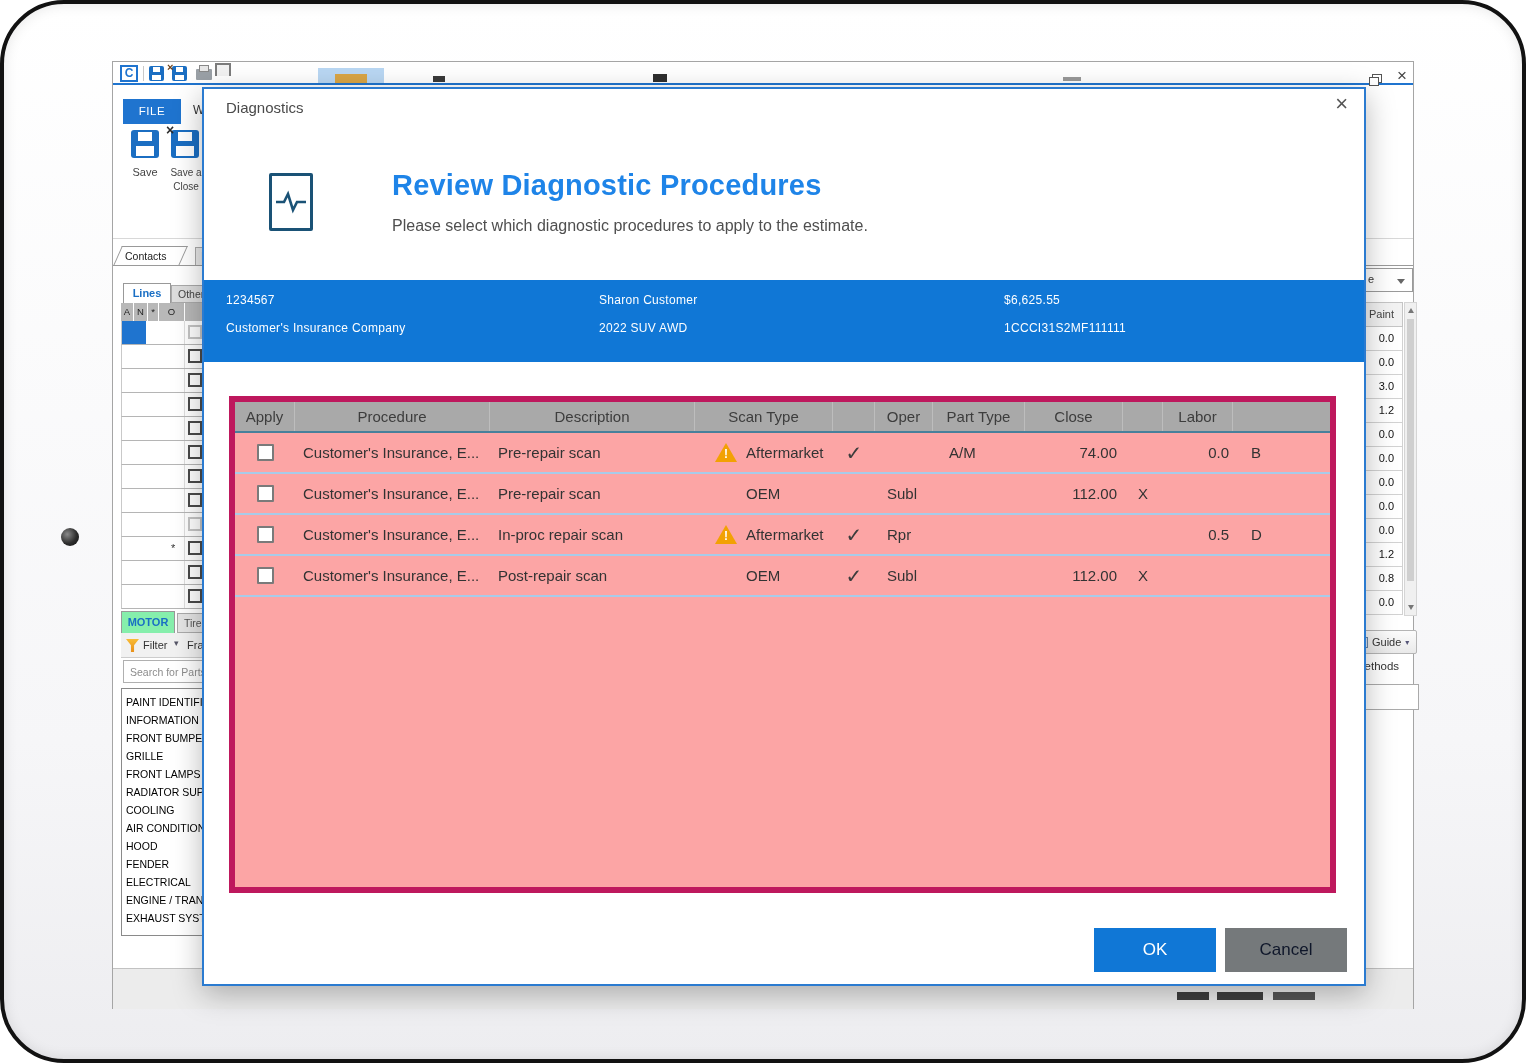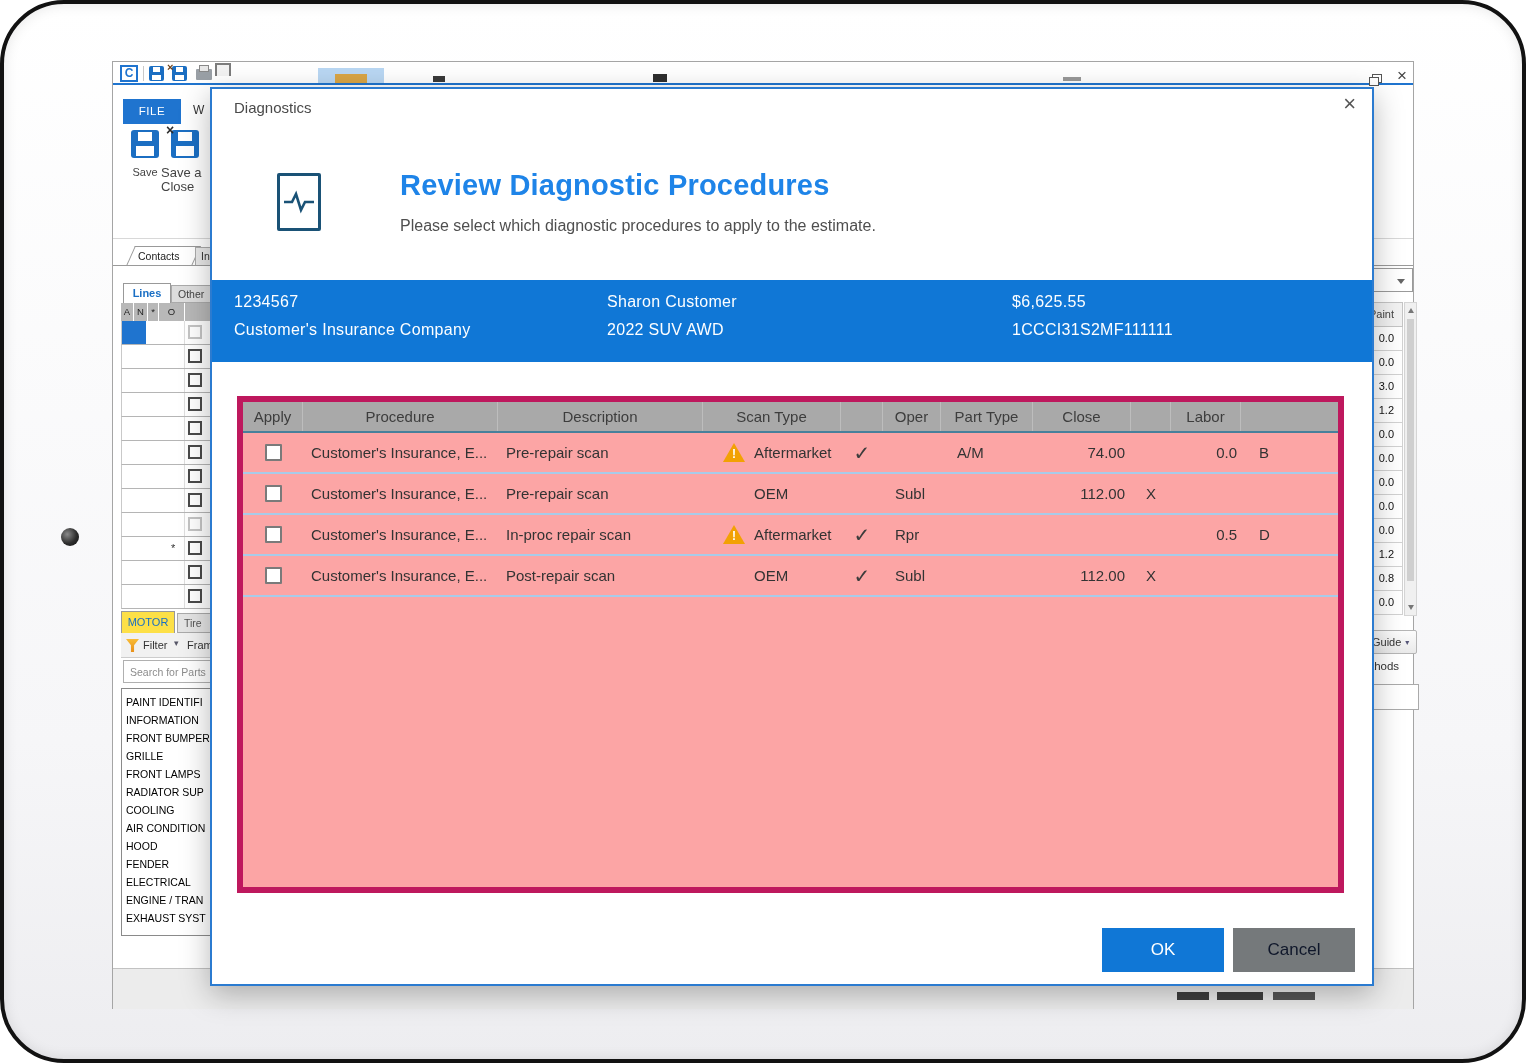--- a/index.html
+++ b/index.html
@@ -37,23 +37,23 @@
   .filetab{left:10px;top:37px;width:58px;height:25px;background:#1f74cf;color:#fff;
     font-size:11.5px;letter-spacing:.5px;text-align:center;line-height:25px}
   .wtab{left:80px;top:41px;font-size:12px;color:#333}
   .rb-save{left:18px;top:68px;width:28px;height:28px;border-radius:3px}
   .fl-l::before{content:"";position:absolute;left:7px;top:2px;right:7px;height:9px;background:#fff}
   .fl-l::after{content:"";position:absolute;left:5px;bottom:2px;right:5px;height:10px;background:#fff}
   .fl-l{background:#1b6ec2}
   .rb-save-lbl{left:8px;top:104px;width:48px;text-align:center;font-size:11px;color:#444}
   .rb-sc{left:58px;top:68px;width:28px;height:28px;border-radius:3px}
   .rb-sc-x{left:53px;top:60px;font-size:14px;font-weight:900;color:#2b2b2b}
-  .rb-sc-lbl{left:48px;top:104px;width:50px;font-size:13px;color:#444;line-height:14px}
+  .rb-sc-lbl{left:48px;top:104px;width:50px;text-align:center;font-size:10px;color:#444;line-height:14px}
   .ribline{left:0;top:176px;width:100%;height:1px;background:#d8d8d8}
-  .tabtrap{left:13px;top:184px;width:66px;height:20px}
+  .tabtrap{left:0;top:184px;width:66px;height:20px}
   .tabtrap::before{content:"";position:absolute;inset:0;background:#fff;border:1px solid #999;
     border-bottom:none;transform:skewX(-24deg);transform-origin:bottom left}
   .tabtrap span{position:relative;display:block;font-size:10.5px;color:#222;line-height:20px;padding-left:12px}
   .tabtrap2{left:82px;top:185px;width:22px;height:19px;background:#e8e8e8;border:1px solid #aaa;
     font-size:10.5px;color:#333;line-height:17px;padding-left:5px;overflow:hidden}
   .tabline{left:0;top:203px;right:0;height:1px;background:#9a9a9a}
   .linestab{left:10px;top:221px;width:48px;height:20px;background:#fff;border:1px solid #999;border-bottom:none;
     color:#1a6fc4;font-weight:bold;font-size:11px;text-align:center;line-height:19px}
   .othertab{left:58px;top:223px;width:44px;height:18px;background:#ddd;border:1px solid #aaa;
     color:#444;font-size:10.5px;line-height:16px;padding-left:6px}
@@ -61,22 +61,22 @@
   .ghc{font-size:9.5px;color:#222;text-align:center;line-height:18px;border-right:1px solid #fff}
   .ghead .k0{width:13px}.ghead .k1{width:14px}.ghead .k2{width:11px}.ghead .k3{width:26px}
   .gbody{left:8px;top:259px;width:100px}
   .grow{position:relative;height:24px;background:#fff;border-bottom:1px solid #b5b5b5;border-left:1px solid #c9c9c9}
   .grow::before{content:"";position:absolute;left:62px;top:0;bottom:0;width:1px;background:#dedede}
   .gsel{position:absolute;left:0;top:0;width:24px;height:100%}
   .gsel.on{background:#1f74cf}
   .gstar{position:absolute;left:49px;top:5px;font-size:11px;color:#333}
   .gcb{position:absolute;left:66px;top:4px;width:14px;height:14px;border:2px solid #4a4a4a;background:#fff}
   .gcb.muted{border-color:#c4c4c4}
-  .motortab{left:8px;top:549px;width:54px;height:39px;background:#fde047;border:1px solid #999;border-bottom:none;
-    color:#1a6fc4;font-weight:normal;font-size:11px;text-align:center;line-height:21px}
+  .motortab{left:8px;top:549px;width:54px;height:39px;background:#86efac;border:1px solid #999;border-bottom:none;
+    color:#1a6fc4;font-weight:bold;font-size:11px;text-align:center;line-height:21px}
   .tiretab{left:64px;top:551px;width:36px;height:20px;background:#e4e4e4;border:1px solid #aaa;
     color:#555;font-size:10.5px;line-height:18px;padding-left:6px}
   .filterbar{left:8px;top:571px;width:96px;height:25px;background:#f1f1f1;border-bottom:1px solid #ccc}
   .funnel{left:13px;top:577px;width:13px;height:13px;background:linear-gradient(#f8bc36,#e8901a);
     clip-path:polygon(0 0,100% 0,62% 48%,62% 100%,38% 100%,38% 48%)}
   .filterlbl{left:30px;top:577px;font-size:11px;color:#333}
   .filtercaret{left:61px;top:576px;font-size:9px;color:#556}
   .framelbl{left:74px;top:577px;font-size:11px;color:#333;white-space:nowrap}
   .search{left:10px;top:598px;width:94px;height:23px;border:1px solid #b0b0b0;background:#fff;
     font-size:10.5px;color:#555;padding-left:6px;font-family:inherit}
@@ -104,31 +104,31 @@
     border-left:3px solid transparent;border-right:3px solid transparent;border-top:5px solid #777}
   .pthumb{position:absolute;left:2px;top:16px;width:7px;height:262px;background:#cfcfcf}
   .guidebtn{left:1238px;top:568px;width:66px;height:24px;background:linear-gradient(#fcfcfc,#e9e9e9);
     border:1px solid #b5b5b5;border-radius:2px;display:flex;align-items:center;gap:4px;padding:0 5px}
   .bookicon{width:11px;height:11px;background:#dce6f2;border:1px solid #6b87a8;flex:none}
   .guidelbl{font-size:11px;color:#333}
   .guidecaret{font-size:8px;color:#557}
   .methods{left:1242px;top:598px;font-size:11.5px;color:#333;white-space:nowrap}
   .whitebox{left:1238px;top:622px;width:68px;height:26px;background:#fff;border:1px solid #aaa}
   
-  .dialog{left:206px;top:83px;width:1164px;height:899px;background:#fff;border:2px solid #2b7bd0;
+  .dialog{left:198px;top:83px;width:1164px;height:899px;background:#fff;border:2px solid #2b7bd0;
     box-shadow:0 8px 28px rgba(0,0,0,.28);z-index:5}
   .dlg-title{left:22px;top:10px;font-size:15px;color:#4a4a4a}
   .dlg-close{right:16px;top:2px;font-size:22px;color:#555;line-height:26px}
   .icon-box{left:65px;top:84px;width:44px;height:58px;border:3px solid #1a5276;border-radius:2px;
     display:flex;align-items:center;justify-content:center}
   .dlg-h1{left:188px;top:80px;font-size:29px;font-weight:bold;color:#1e84e8;letter-spacing:.2px}
   .dlg-sub{left:188px;top:128px;font-size:16px;color:#4f4f4f}
   .banner{left:0;top:191px;width:1160px;height:82px;background:#1077d6;color:#fdfeff}
   .b-col{position:absolute;top:0;height:100%}
-  .b1,.b2{position:absolute;left:0;font-size:16px;letter-spacing:.3px;white-space:nowrap}
+  .b1,.b2{position:absolute;left:0;font-size:12px;letter-spacing:.3px;white-space:nowrap}
   .b1{top:13px}.b2{top:41px}
   .bc1{left:22px}.bc2{left:395px}.bc3{left:800px}
   .tbl{left:25px;top:307px;width:1107px;height:497px;border:6px solid #be185d;background:#fca5a5}
   .dhead{display:flex;height:31px;background:#a9a9a9;border-bottom:2px solid #47809b}
   .dhc{font-size:15px;color:#3d3d3d;line-height:29px;text-align:center;border-right:1px solid #bdbdbd;flex:none}
   .dhc:last-of-type{border-right:none}
   .c0,.dhead .k0{width:60px}.c1,.dhead .k1{width:195px}.c2,.dhead .k2{width:205px}
   .c3,.dhead .k3{width:138px}.c4,.dhead .k4{width:42px}.c5,.dhead .k5{width:58px}
   .c6,.dhead .k6{width:92px}.c7,.dhead .k7{width:98px}.c8,.dhead .k8{width:40px}
   .c9,.dhead .k9{width:70px}.c10,.dhead .k10{flex:1}

